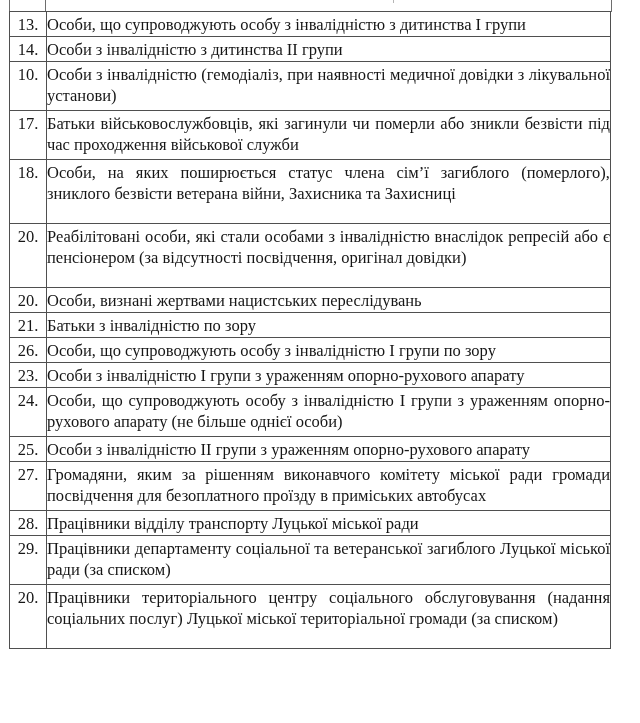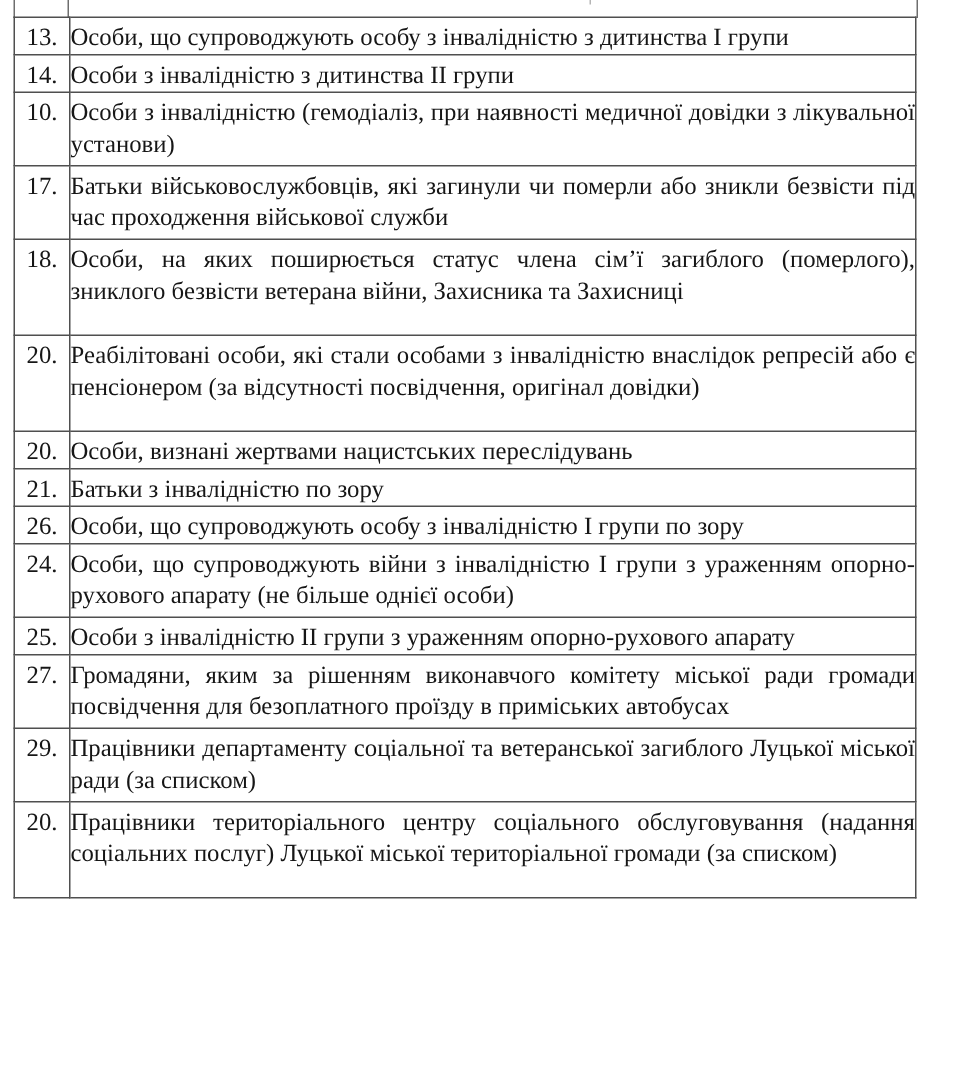--- a/index.html
+++ b/index.html
@@ -102,31 +102,39 @@
           <td class="text-cell">Особи, визнані жертвами нацистських переслідувань</td>
         </tr>
         <tr class="h1">
           <td class="num-cell">21.</td>
           <td class="text-cell">Батьки з інвалідністю по зору</td>
         </tr>
         <tr class="h1">
           <td class="num-cell">26.</td>
           <td class="text-cell">Особи, що супроводжують особу з інвалідністю І групи по зору</td>
         </tr>
+        <tr class="h1">
+          <td class="num-cell">23.</td>
+          <td class="text-cell">Особи з інвалідністю І групи з ураженням опорно-рухового апарату</td>
+        </tr>
         <tr class="h2">
           <td class="num-cell">24.</td>
-          <td class="text-cell">Особи, що супроводжують війни з інвалідністю І групи з ураженням опорно-рухового апарату (не більше однієї особи)</td>
+          <td class="text-cell">Особи, що супроводжують особу з інвалідністю І групи з ураженням опорно-рухового апарату (не більше однієї особи)</td>
         </tr>
         <tr class="h1">
           <td class="num-cell">25.</td>
           <td class="text-cell">Особи з інвалідністю ІІ групи з ураженням опорно-рухового апарату</td>
         </tr>
         <tr class="h2">
           <td class="num-cell">27.</td>
           <td class="text-cell">Громадяни, яким за рішенням виконавчого комітету міської ради громади посвідчення для безоплатного проїзду в приміських автобусах</td>
+        </tr>
+        <tr class="h1">
+          <td class="num-cell">28.</td>
+          <td class="text-cell">Працівники відділу транспорту Луцької міської ради</td>
         </tr>
         <tr class="h2">
           <td class="num-cell">29.</td>
           <td class="text-cell">Працівники департаменту соціальної та ветеранської загиблого Луцької міської ради (за списком)</td>
         </tr>
         <tr class="h3">
           <td class="num-cell">20.</td>
           <td class="text-cell">Працівники територіального центру соціального обслуговування (надання соціальних послуг) Луцької міської територіальної громади (за списком)</td>
         </tr>
       </tbody>

